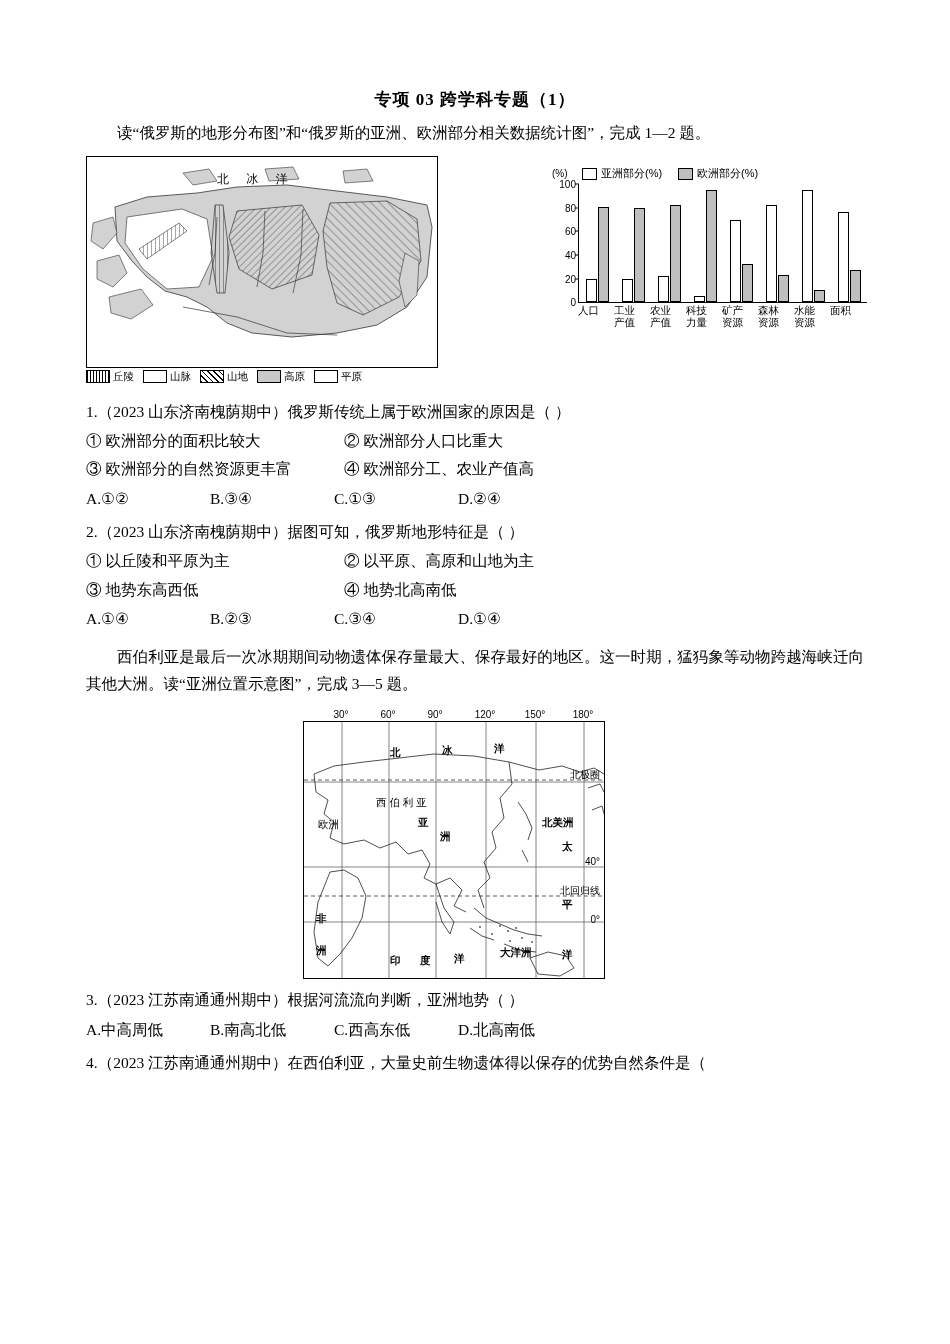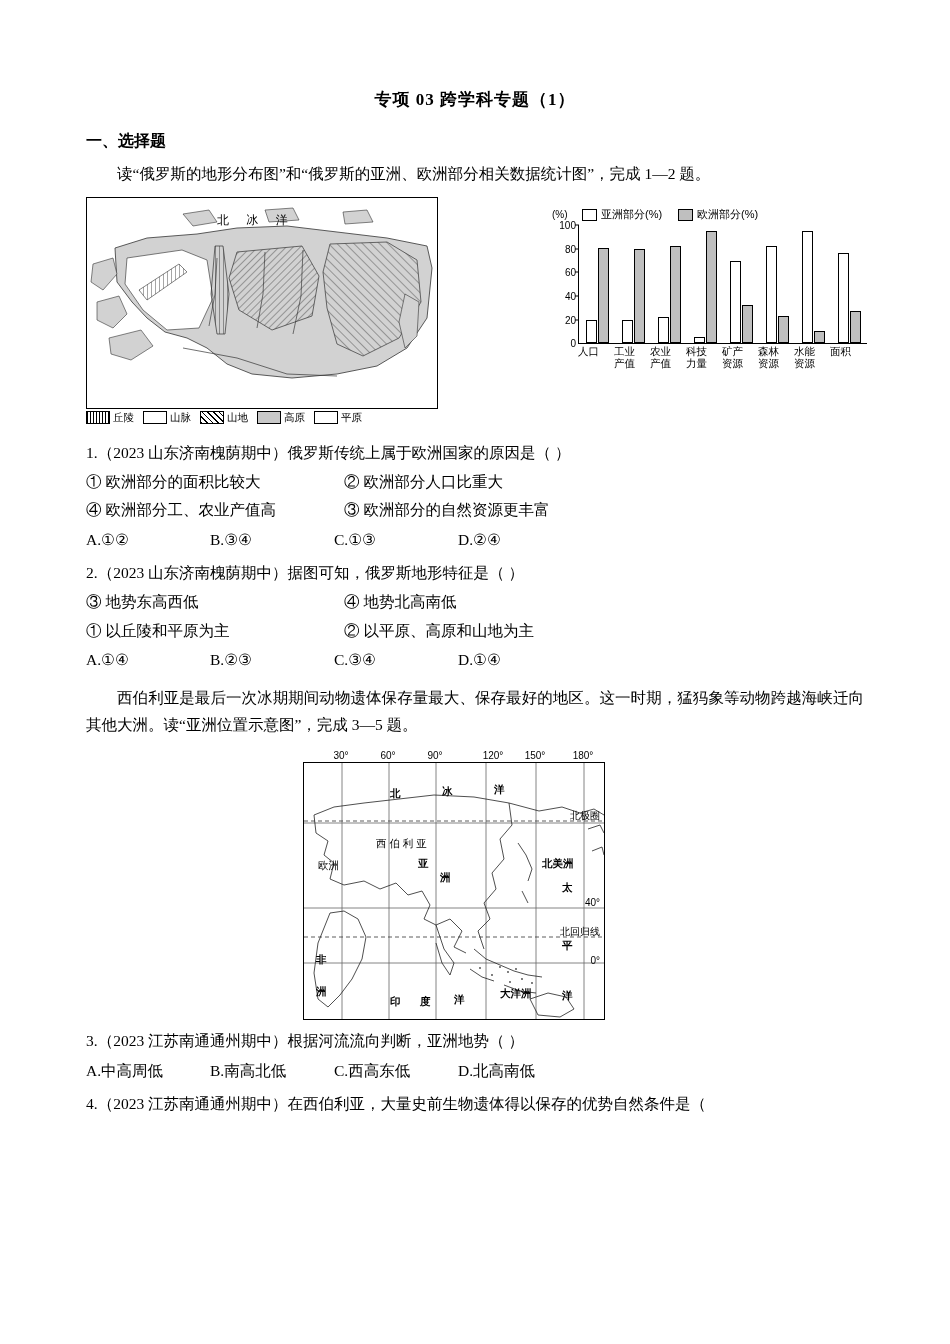--- a/index.html
+++ b/index.html
@@ -255,21 +255,20 @@
   }
   .mlab.bold { font-weight: bold; }
 </style>
 </head>
 <body>
 
 <div class="page">
 
   <div class="doc-title">专项 03  跨学科专题（1）</div>
 
-  <div class="section-head">一、选择题</div>
 
   <div class="para indent">读“俄罗斯的地形分布图”和“俄罗斯的亚洲、欧洲部分相关数据统计图”，完成 1—2 题。</div>
 
   <div class="fig1">
 
     <div class="mapbox">
       <svg viewBox="0 0 350 210" width="350" height="210">
         <defs>
           <pattern id="ph" width="4" height="4" patternUnits="userSpaceOnUse">
             <path d="M0,0 L0,4" stroke="#000" stroke-width="0.7"></path>
@@ -427,53 +426,53 @@
         </div>
     </div>
   </div>
 
   <div class="q-line">1.（2023 山东济南槐荫期中）俄罗斯传统上属于欧洲国家的原因是（        ）</div>
   <div class="opt-row">
     <span>① 欧洲部分的面积比较大</span>
     <span>② 欧洲部分人口比重大</span>
   </div>
   <div class="opt-row">
+    <span>③ 欧洲部分的自然资源更丰富</span>
     <span>④ 欧洲部分工、农业产值高</span>
-    <span>③ 欧洲部分的自然资源更丰富</span>
   </div>
   <div class="ans-row">
     <span>A.①②</span>
     <span>B.③④</span>
     <span>C.①③</span>
     <span>D.②④</span>
   </div>
 
   <div class="q-line">2.（2023 山东济南槐荫期中）据图可知，俄罗斯地形特征是（      ）</div>
   <div class="opt-row">
+    <span>① 以丘陵和平原为主</span>
+    <span>② 以平原、高原和山地为主</span>
+  </div>
+  <div class="opt-row">
     <span>③ 地势东高西低</span>
     <span>④ 地势北高南低</span>
-  </div>
-  <div class="opt-row">
-    <span>① 以丘陵和平原为主</span>
-    <span>② 以平原、高原和山地为主</span>
   </div>
   <div class="ans-row">
     <span>A.①④</span>
     <span>B.②③</span>
     <span>C.③④</span>
     <span>D.①④</span>
   </div>
 
   <div class="para indent">西伯利亚是最后一次冰期期间动物遗体保存量最大、保存最好的地区。这一时期，猛犸象等动物跨越海峡迁向其他大洲。读“亚洲位置示意图”，完成 3—5 题。</div>
 
   <div class="fig2">
     <div class="lonlab" style="left:38px;">30°</div>
     <div class="lonlab" style="left:85px;text-align:center;">60°</div>
     <div class="lonlab" style="left:132px;">90°</div>
-    <div class="lonlab" style="left:190px;">120°</div>
+    <div class="lonlab" style="left:182px;">120°</div>
     <div class="lonlab" style="left:232px;">150°</div>
     <div class="lonlab" style="left:280px;">180°</div>
 
     <div class="frame">
       <svg viewBox="0 0 300 256" width="300" height="256">
         <rect x="0" y="0" width="300" height="256" fill="#ffffff"></rect>
 
         <g stroke="#666" stroke-width="0.8">
           <line x1="38" y1="0" x2="38" y2="256"></line>
           <line x1="85" y1="0" x2="85" y2="256"></line>

